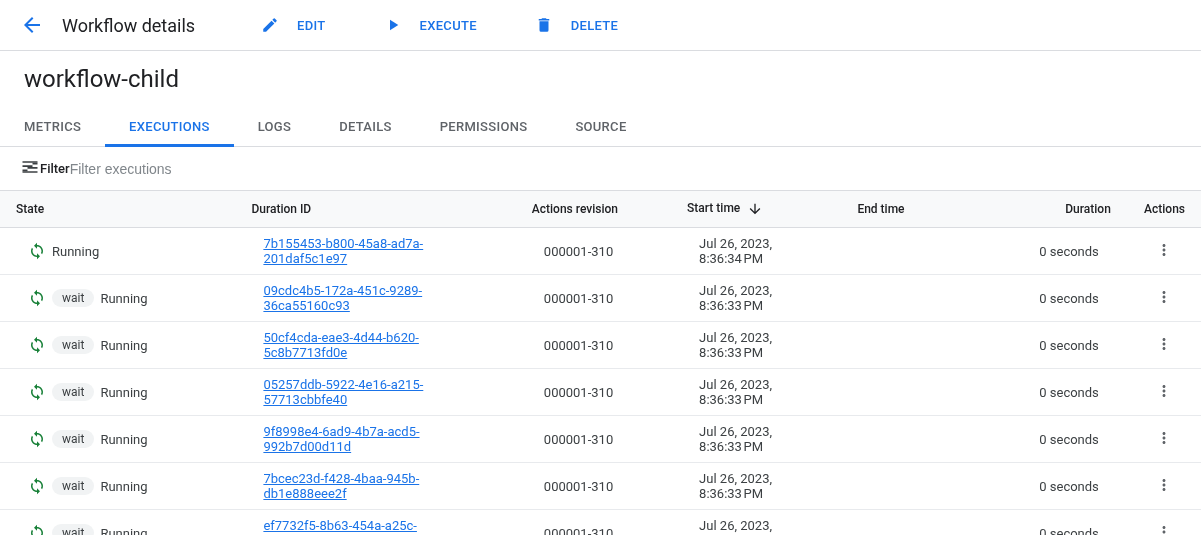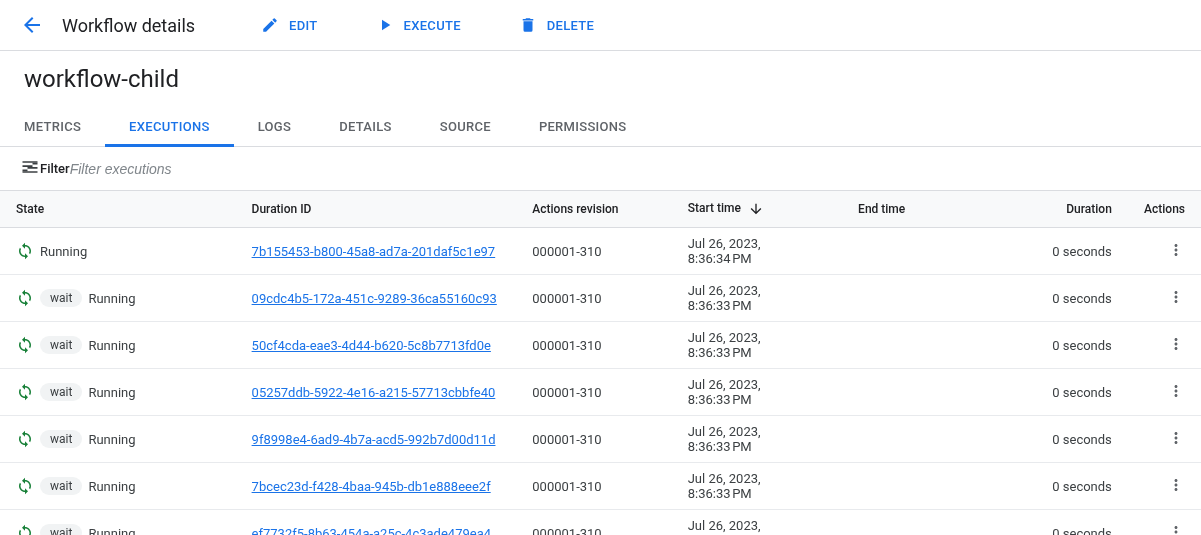--- a/index.html
+++ b/index.html
@@ -27,21 +27,21 @@
     }
     .page-title {
       font-size: 18px;
       font-weight: 400;
       color: #202124;
       margin-right: 40px;
     }
     .action-btn {
       display: flex;
       align-items: center;
-      gap: 10px;
+      gap: 18px;
       color: #1a73e8;
       font-weight: 500;
       font-size: 13px;
       letter-spacing: 0.3px;
       cursor: pointer;
       padding: 4px 8px;
       margin-right: 24px;
     }
     .action-btn svg {
       fill: #1a73e8;
@@ -90,21 +90,20 @@
     .filter-label {
       font-weight: 500;
       font-size: 13px;
     }
     .filter-input {
       border: none;
       outline: none;
       font-size: 14px;
       color: #5f6368;
       flex: 1;
-      font-style: italic;
     }
     .filter-input::placeholder {
       color: #80868b;
     }
     table {
       width: 100%;
       border-collapse: collapse;
     }
     thead th {
       text-align: left;
@@ -113,21 +112,21 @@
       color: #202124;
       padding: 10px 16px;
       background: #f8f9fa;
       border-bottom: 1px solid #dadce0;
       margin-left: 48px;
     }
     thead th.right {
       text-align: right;
     }
     tbody td {
-      padding: 8px 16px;
+      padding: 8px 28px;
       font-size: 13px;
       color: #3c4043;
       border-bottom: 1px solid #e8eaed;
       vertical-align: middle;
     }
     tbody td.right {
       text-align: right;
     }
     .state-cell {
       display: flex;
@@ -200,22 +199,22 @@
 </div>
 <div class="divider"></div>
 
 <div class="workflow-name">workflow-child</div>
 
 <div class="tabs" id="tabs-container">
     <div class="tab">METRICS</div>
     <div class="tab active">EXECUTIONS</div>
     <div class="tab">LOGS</div>
     <div class="tab">DETAILS</div>
+    <div class="tab">PERMISSIONS</div>
     <div class="tab">SOURCE</div>
-    <div class="tab">PERMISSIONS</div>
   </div>
 
 <div class="filter-bar">
   <span>
     <svg width="20" height="20" viewBox="0 0 24 24" fill="#3c4043">
         <path d="M3 17h6v-2H3v2zm0-5h12v-2H3v2zm0-7v2h18V5H3z" transform="rotate(180 12 12)"></path>
         <path d="M3 5h18v2H3zm0 5h12v2H3zm0 5h6v2H3z"></path>
       </svg>
   </span>
   <span class="filter-label">Filter</span>

